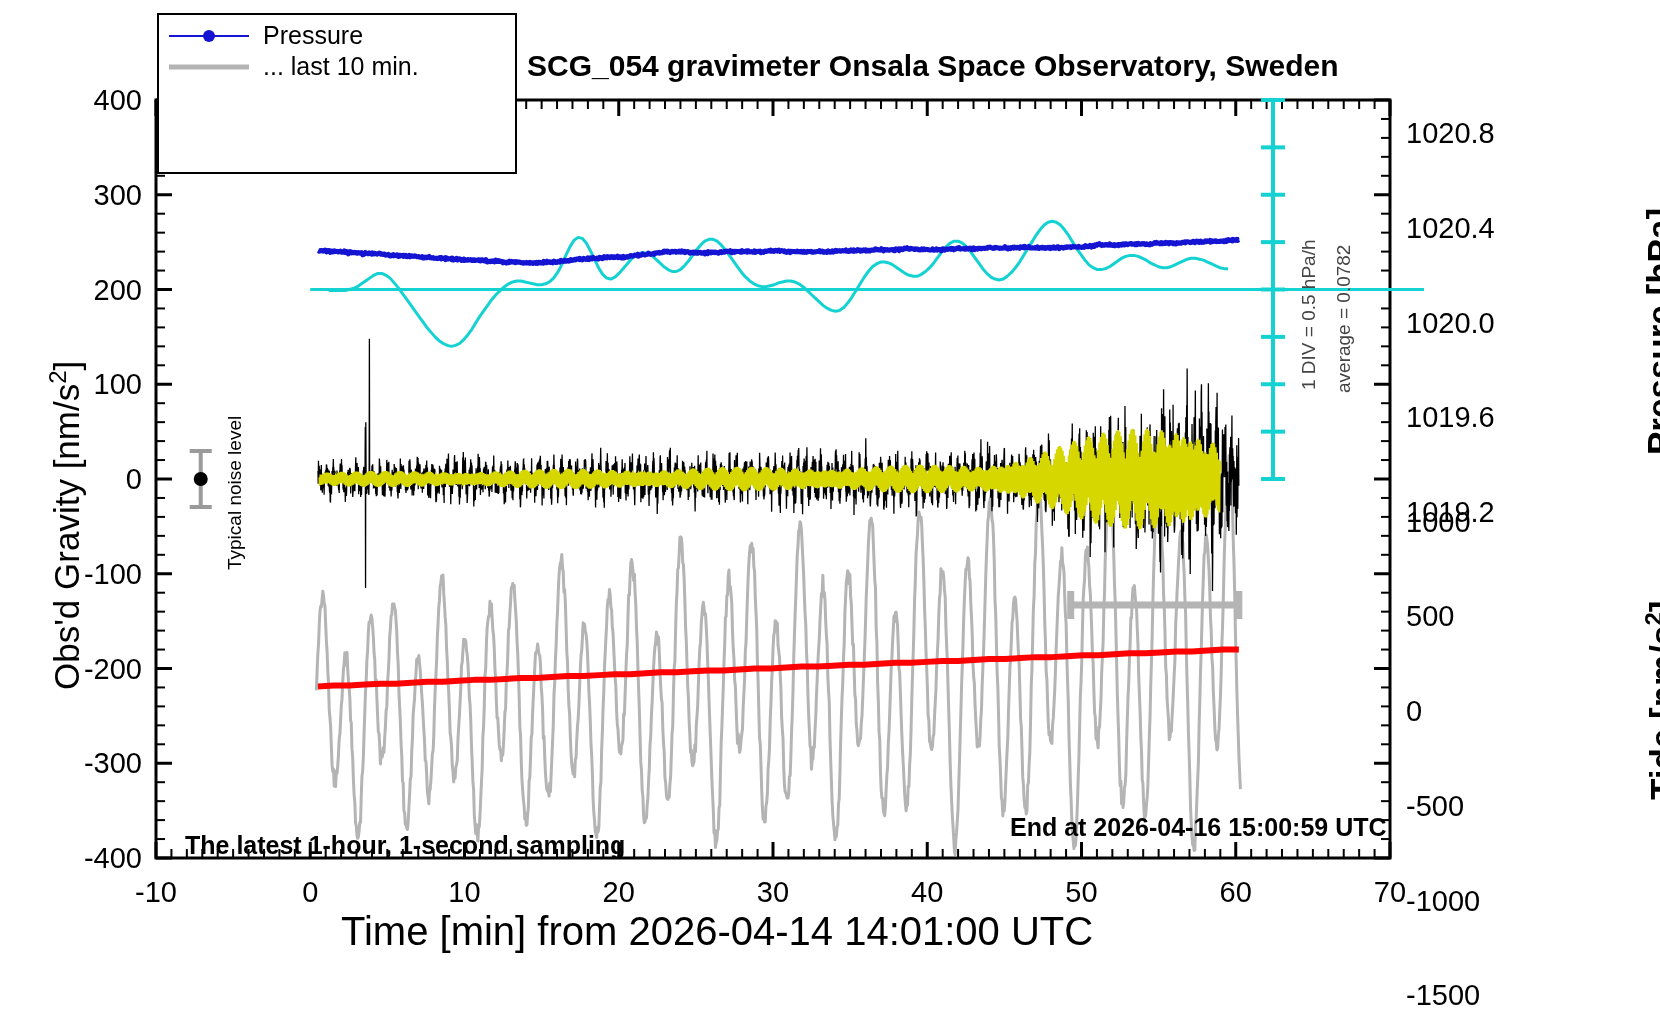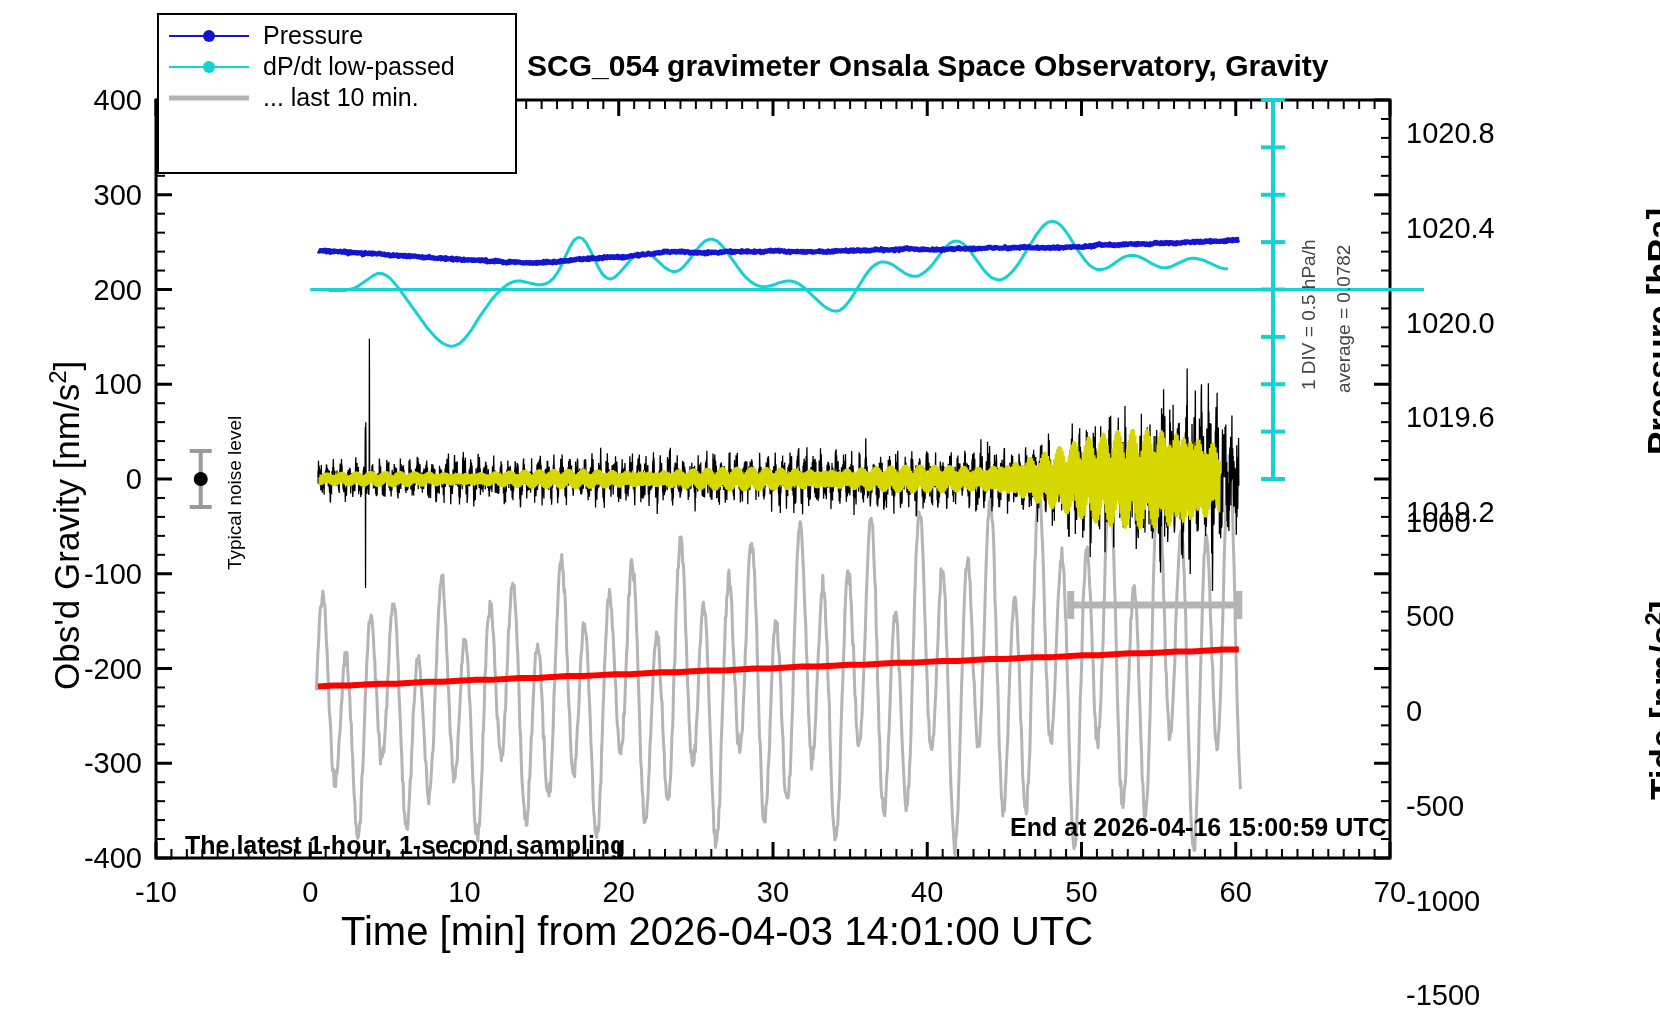--- a/index.html
+++ b/index.html
@@ -334,40 +334,33 @@
         <line x1="1238.835" y1="591.0175" x2="1238.835" y2="619.0175" stroke="#b4b4b4" stroke-width="7"></line>
       </g>
       <g>
         <line x1="200.73250000000002" y1="451" x2="200.73250000000002" y2="507" stroke="#9a9a9a" stroke-width="4"></line>
         <line x1="189.73250000000002" y1="451" x2="211.73250000000002" y2="451" stroke="#9a9a9a" stroke-width="4"></line>
         <line x1="189.73250000000002" y1="507" x2="211.73250000000002" y2="507" stroke="#9a9a9a" stroke-width="4"></line>
         <circle cx="200.73250000000002" cy="479" r="7" fill="#000"></circle>
       </g>
     </svg>
 
-  <div class="abs ttl" style="left:527px;top:49px;">SCG_054 gravimeter Onsala Space Observatory, Gravity</div>
+  <div class="abs ttl" style="left:527px;top:49px;">SCG_054 gravimeter Onsala Space Observatory, Sweden</div>
 
   <div class="abs legbox" style="left:157px;top:13px;width:356px;height:157px;">
     <div style="padding:5px 0 0 8px;">
       <div class="legrow">
         <svg width="84" height="24">
           <line x1="2" y1="12" x2="82" y2="12" stroke="#1414d2" stroke-width="2"></line>
           <circle cx="42" cy="12" r="6" fill="#1414d2"></circle>
         </svg>
         <span class="legtxt">Pressure</span>
       </div>
       <div class="legrow">
         <svg width="84" height="24">
-          <line x1="2" y1="12" x2="82" y2="12" stroke="#14d2d2" stroke-width="2"></line>
-          <circle cx="42" cy="12" r="6" fill="#14d2d2"></circle>
-        </svg>
-        <span class="legtxt">dP/dt low-passed</span>
-      </div>
-      <div class="legrow">
-        <svg width="84" height="24">
           <line x1="2" y1="12" x2="82" y2="12" stroke="#b4b4b4" stroke-width="5"></line>
         </svg>
         <span class="legtxt">... last 10 min.</span>
       </div>
     </div>
   </div>
 
   <div class="abs" style="left:44px;top:690px;">
     <div class="rot90 axlabel" style="font-size:35px;">
       <span>Obs'd Gravity [nm/s</span><span style="font-size:24px;vertical-align:super;">2</span><span>]</span>
@@ -379,21 +372,21 @@
       <span>Pressure [hPa]</span>
     </div>
   </div>
 
   <div class="abs" style="left:1640px;top:800px;">
     <div class="rot90 axlabel" style="font-size:35px;font-weight:bold;">
       <span>Tide [nm/s</span><span style="font-size:24px;vertical-align:super;">2</span><span>]</span>
     </div>
   </div>
 
-  <div class="abs axlabel" style="left:341px;top:909px;font-size:40px;">Time [min] from 2026-04-03 14:01:00 UTC</div>
+  <div class="abs axlabel" style="left:341px;top:909px;font-size:40px;">Time [min] from 2026-04-14 14:01:00 UTC</div>
 
   <div class="abs annot" style="left:185px;top:831px;">The latest 1-hour, 1-second sampling</div>
   <div class="abs annot" style="left:1010px;top:813px;">End at 2026-04-16 15:00:59 UTC</div>
 
   <div class="abs" style="left:224px;top:570px;">
     <div class="rot90 noiserot"><span>Typical noise level</span></div>
   </div>
 
   <div class="abs" style="left:1298px;top:390px;">
     <div class="rot90 smallrot"><span>1 DIV = 0.5 hPa/h</span></div>

